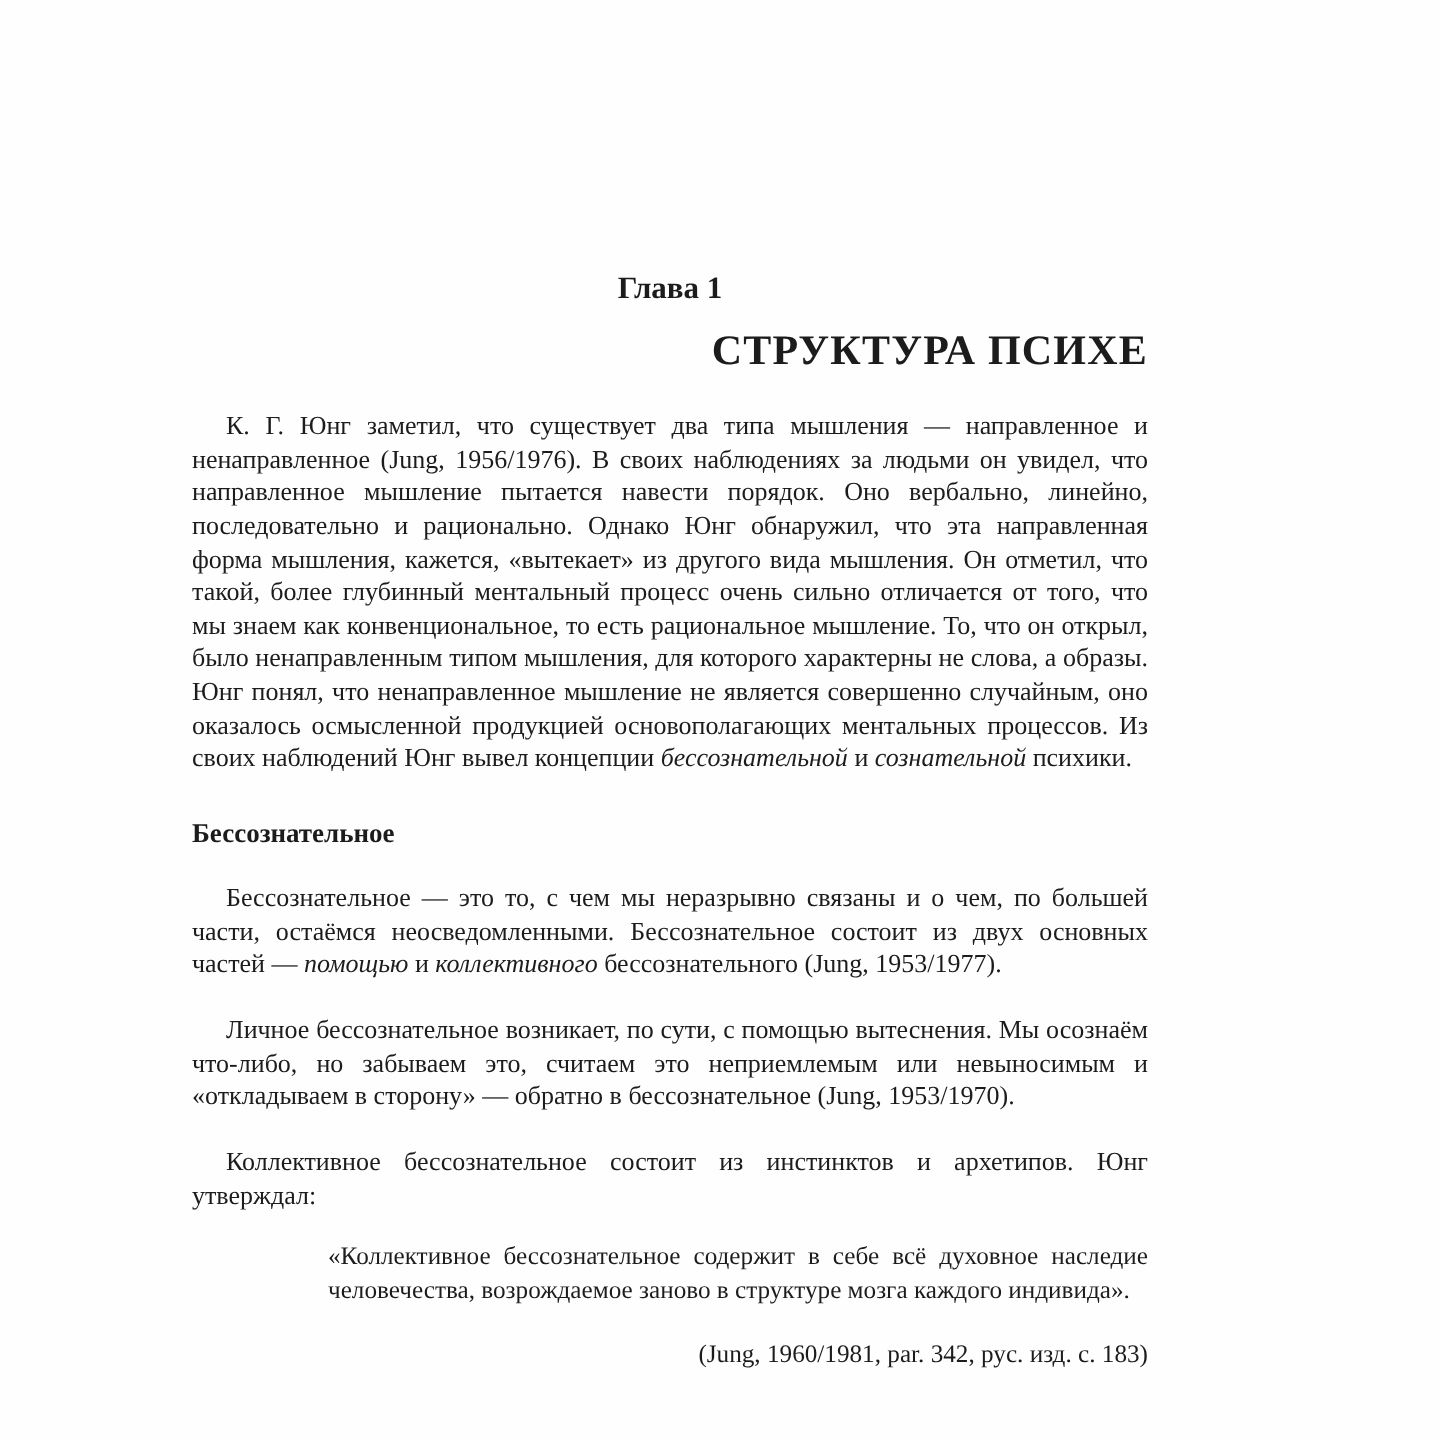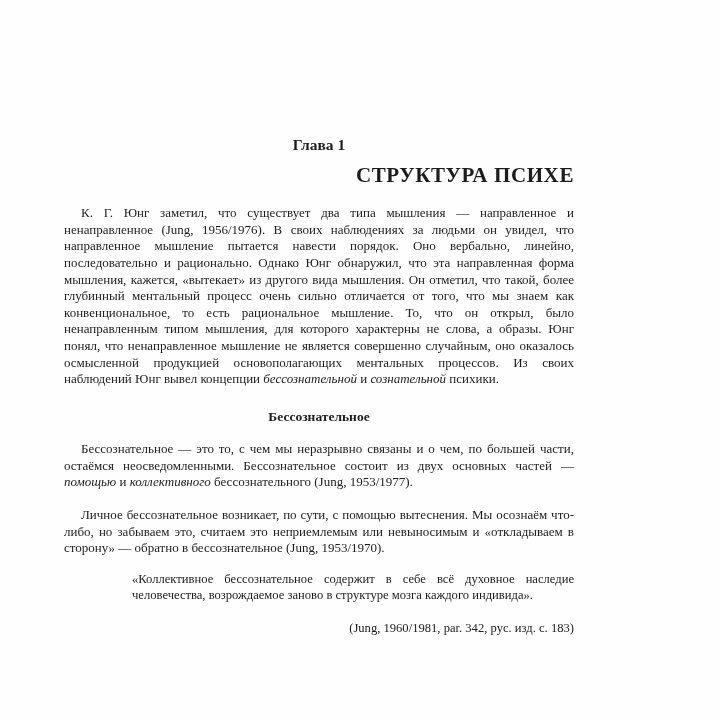--- a/index.html
+++ b/index.html
@@ -10,21 +10,21 @@
     background: #ffffff;
     overflow: hidden;
   }
   .book-page {
     box-sizing: border-box;
     width: 720px;
     height: 720px;
     background: #fefefe;
     color: #1c1c1c;
     font-family: "Liberation Serif", "DejaVu Serif", serif;
-    padding: 136px 146px 0 64px;
+    padding: 136px 146px 0 96px;
   }
   .chapter-label {
     text-align: center;
     font-weight: bold;
     font-size: 15.5px;
     margin: 0 0 9px 0;
   }
   .chapter-title {
     text-align: right;
     font-weight: bold;
@@ -38,21 +38,20 @@
     text-align: justify;
   }
   .body-text p {
     margin: 16px 0 8px 0;
     text-indent: 17px;
   }
   .intro-paragraph {
     margin-bottom: 0;
   }
   .section-heading {
-    text-align: center;
     font-weight: bold;
     font-size: 13.5px;
     margin: 20px 0 12px 0;
   }
   em { font-style: italic; }
   .lead-bold { font-weight: normal; }
   .block-quote {
     margin: 14px 0 16px 68px;
     font-size: 12.6px;
     line-height: 1.3;
@@ -77,20 +76,21 @@
   <div class="body-text">
 
     <p class="intro-paragraph"><span>К. Г. Юнг заметил, что существует два типа мышления — направленное и ненаправленное (Jung, 1956/1976). В своих наблюдениях за людьми он увидел, что направленное мышление пытается навести порядок. Оно вербально, линейно, последовательно и рационально. Однако Юнг обнаружил, что эта направленная форма мышления, кажется, «вытекает» из другого вида мышления. Он отметил, что такой, более глубинный ментальный процесс очень сильно отличается от того, что мы знаем как конвенциональное, то есть рациональное мышление. То, что он открыл, было ненаправленным типом мышления, для которого характерны не слова, а образы. Юнг понял, что ненаправленное мышление не является совершенно случайным, оно оказалось осмысленной продукцией основополагающих ментальных процессов. Из своих наблюдений Юнг вывел концепции </span><em>бессознательной</em><span> и </span><em>сознательной</em><span> психики.</span></p>
 
     <h2 class="section-heading">Бессознательное</h2>
 
     <p><span>Бессознательное — это то, с чем мы неразрывно связаны и о чем, по большей части, остаёмся неосведомленными. Бессознательное состоит из двух основных частей — </span><em>помощью</em><span> и </span><em>коллективного</em><span> бессознательного (Jung, 1953/1977).</span></p>
 
     <p><span class="lead-bold">Личное бессознательное</span><span> возникает, по сути, с помощью вытеснения. Мы осознаём что-либо, но забываем это, считаем это неприемлемым или невыносимым и «откладываем в сторону» — обратно в бессознательное (Jung, 1953/1970).</span></p>
 
+    <p><span class="lead-bold">Коллективное бессознательное</span><span> состоит из инстинктов и архетипов. Юнг утверждал:</span></p>
 
     <blockquote class="block-quote">«Коллективное бессознательное содержит в себе всё духовное наследие человечества, возрождаемое заново в структуре мозга каждого индивида».</blockquote>
 
     <div class="quote-citation">(Jung, 1960/1981, par. 342, рус. изд. с. 183)</div>
 
   </div>
 
 </div>
 
 </body></html>

